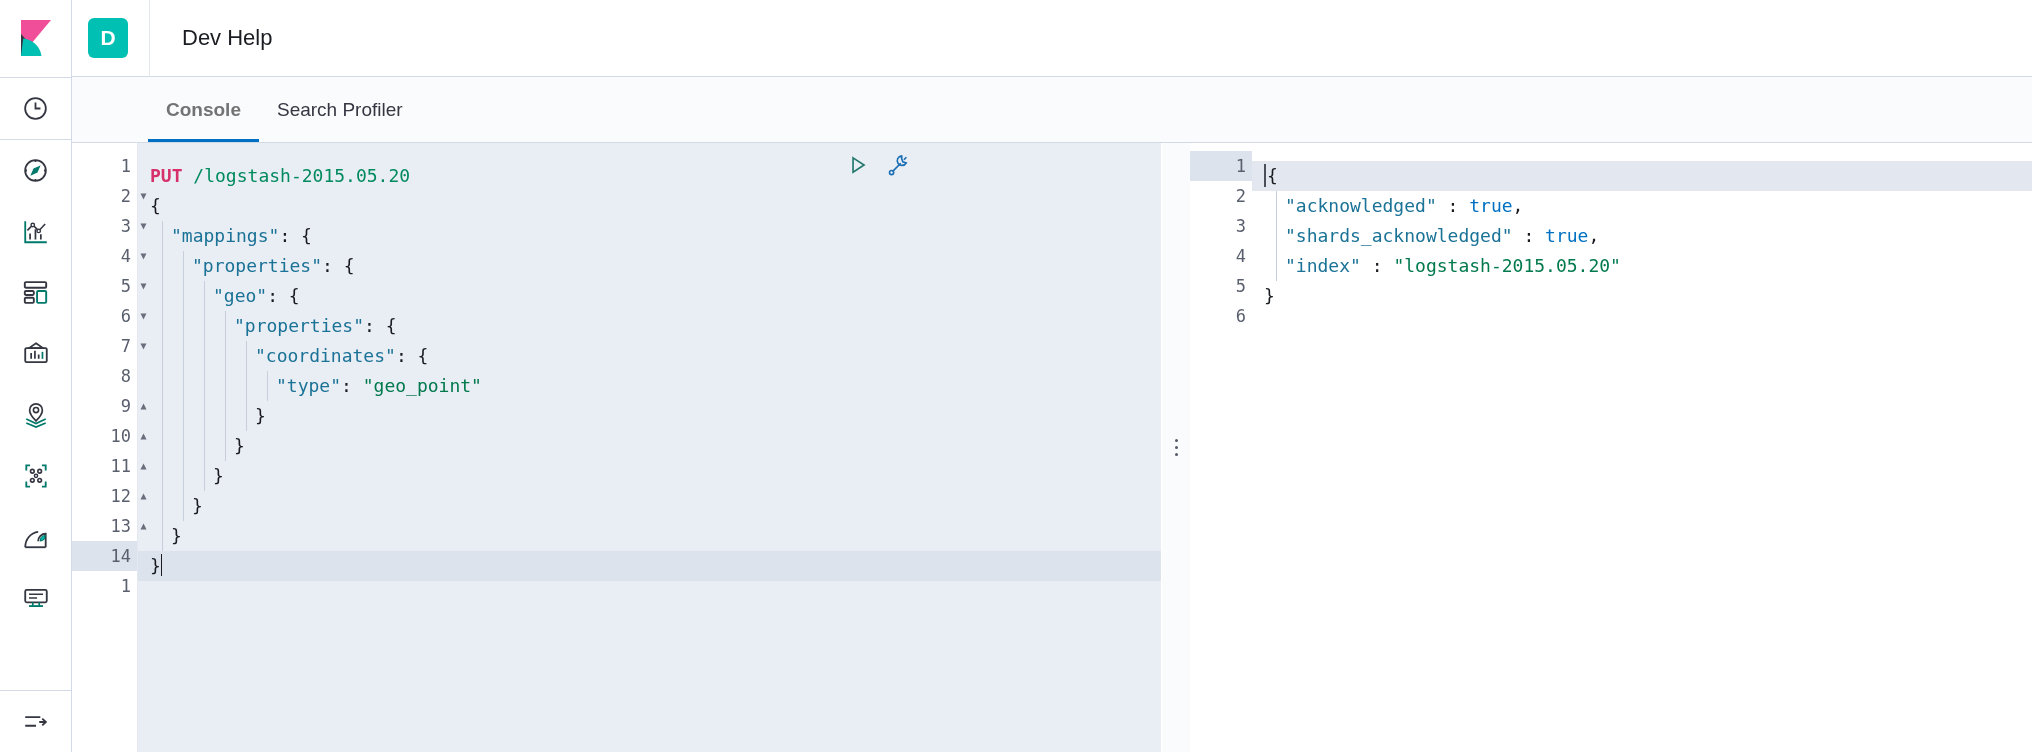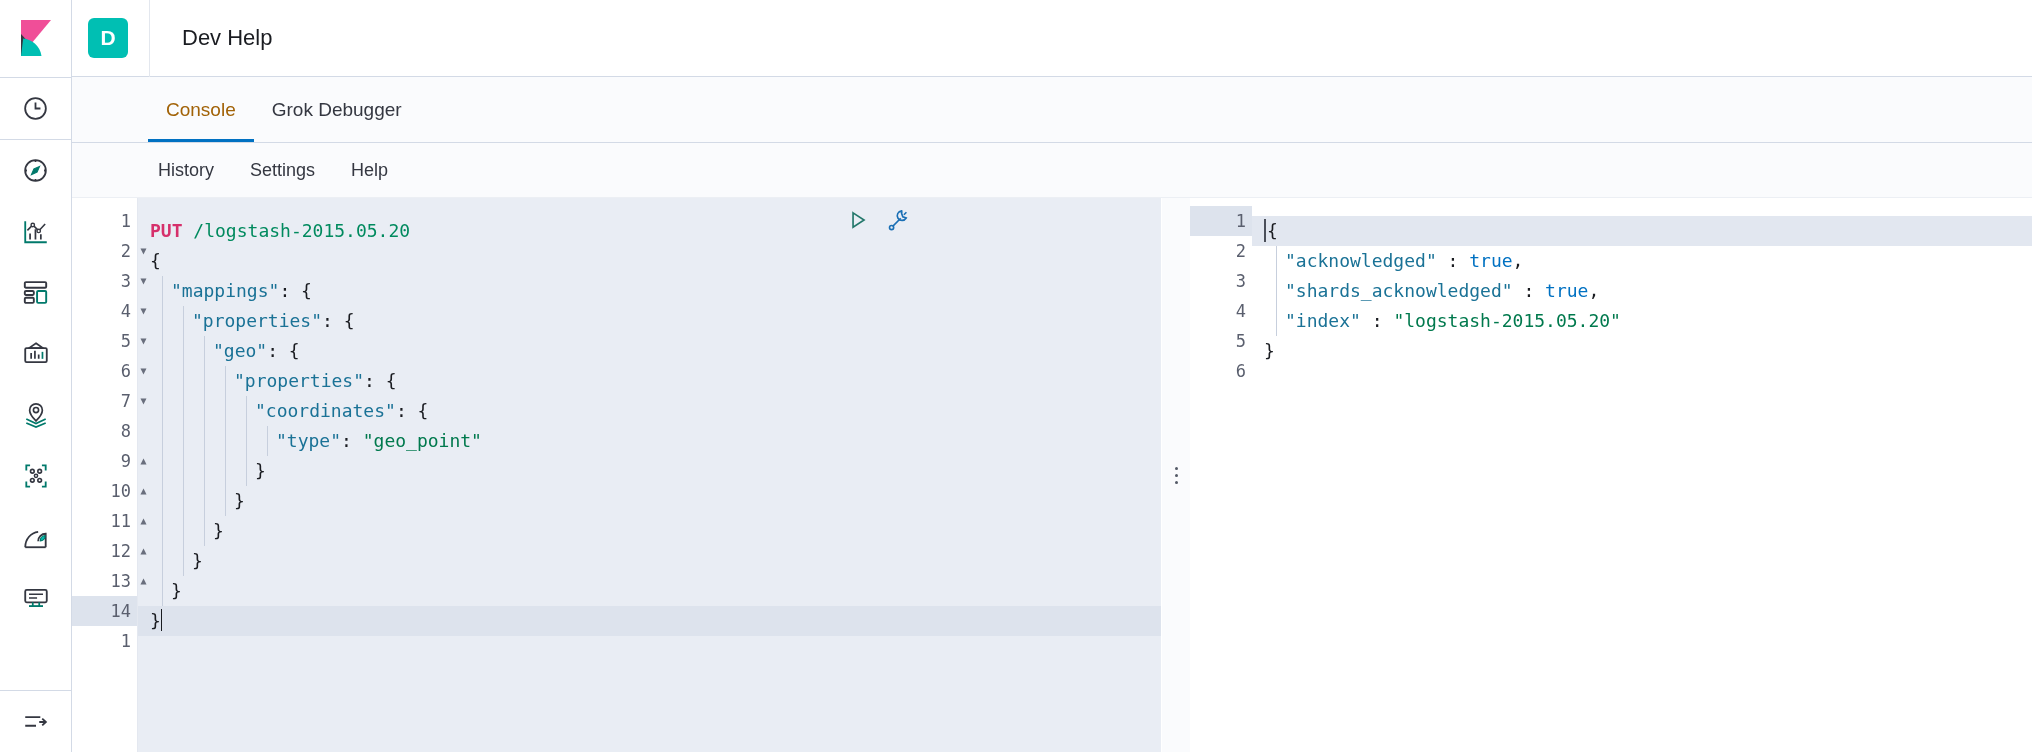--- a/index.html
+++ b/index.html
@@ -65,21 +65,21 @@
     border-bottom: 1px solid #d3dae6;
     display: flex; align-items: flex-end;
     padding-left: 76px; gap: 0;
   }
   .tab {
     font-size: 19px; color: #343741;
     padding: 0 18px 18px 18px;
     border-bottom: 3px solid transparent;
     cursor: pointer; white-space: nowrap;
   }
-  .tab.active { color: #a16207; border-bottom-color: #0071c2; font-weight: 400; }
+  .tab.active { color: #737373; border-bottom-color: #0071c2; font-weight: 700; }
 
   
   .submenu {
     height: 55px; min-height: 55px;
     background: #fafbfd;
     display: flex; align-items: center;
     padding-left: 86px; gap: 36px;
     border-bottom: 1px solid #eceff4;
   }
   .submenu-item { font-size: 18px; color: #343741; cursor: pointer; white-space: nowrap; }
@@ -284,28 +284,23 @@
   <div class="main">
 
     <div class="hdr">
       <div class="app-badge">D</div>
       <div class="hdr-div"></div>
       <div class="hdr-title">Dev Help</div>
     </div>
 
     <div class="tabs">
       <div class="tab active">Console</div>
-      <div class="tab">Grok Debugger</div>
-    </div>
-
-    <div class="submenu">
-      <div class="submenu-item">History</div>
-      <div class="submenu-item">Settings</div>
-      <div class="submenu-item">Help</div>
-    </div>
+      <div class="tab">Search Profiler</div>
+    </div>
+
 
     <div class="console">
 
       <div class="req">
         <div class="gutter" id="req-gutter">
             <div class="gl">1</div>
             <div class="gl">2<span class="fold">▼</span></div>
             <div class="gl">3<span class="fold">▼</span></div>
             <div class="gl">4<span class="fold">▼</span></div>
             <div class="gl">5<span class="fold">▼</span></div>

